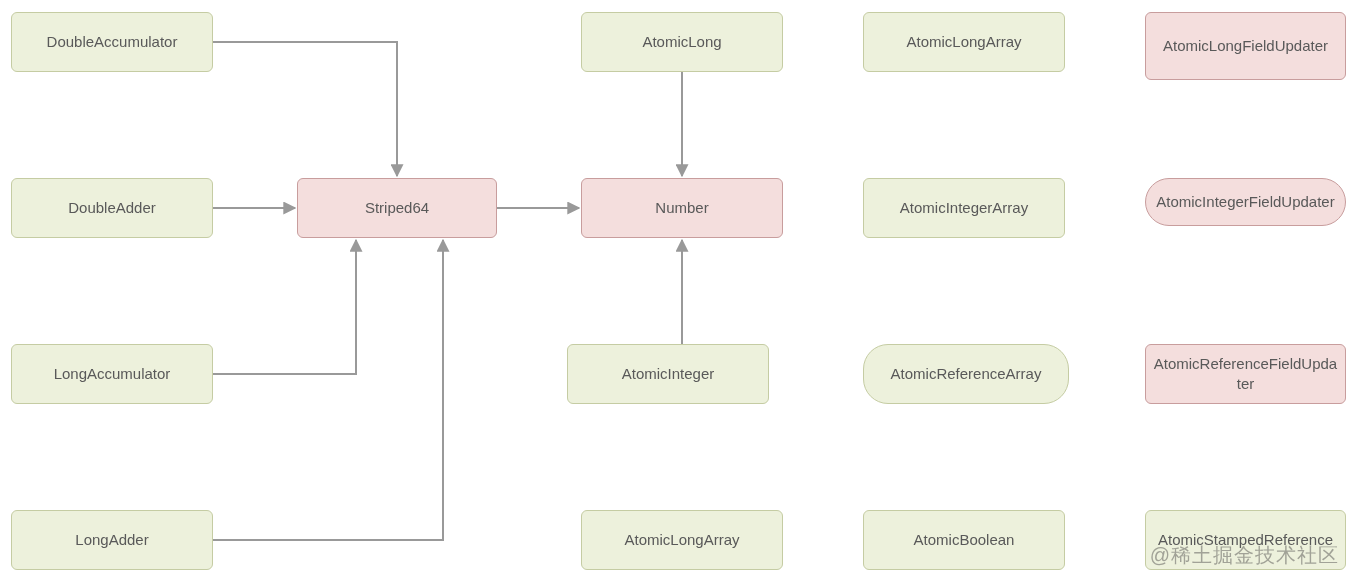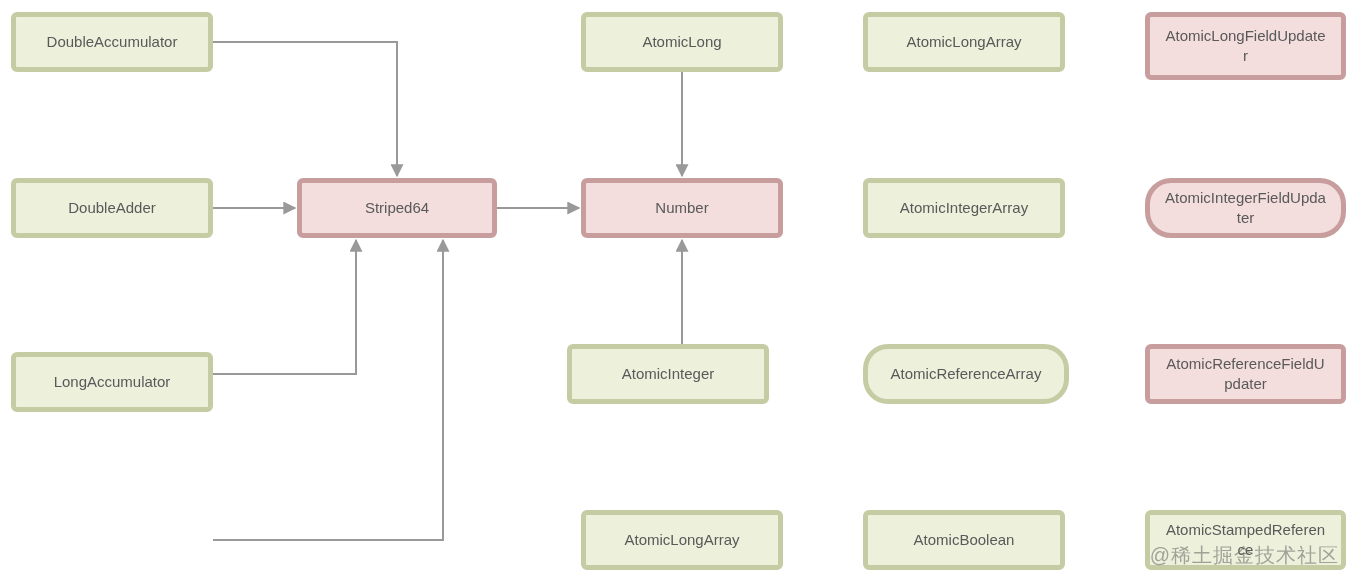--- a/index.html
+++ b/index.html
@@ -24,25 +24,25 @@
     pointer-events: none;
   }
   .node {
     position: absolute;
     box-sizing: border-box;
     display: flex;
     align-items: center;
     justify-content: center;
     text-align: center;
     border-radius: 6px;
-    border: 5px solid #1d4ed8;
+    border: 1px solid #1d4ed8;
     font-size: 15px;
     line-height: 1.35;
     color: var(--text-color, #595959);
-    padding: 2px 15px;
+    padding: 2px 6px;
     word-break: break-all;
   }
   .node.green {
     background: var(--green-fill, #edf1dc);
     border-color: var(--green-border, #c5cca3);
   }
   .node.pink {
     background: var(--pink-fill, #f4dedd);
     border-color: var(--pink-border, #c89d9d);
   }
@@ -72,30 +72,31 @@
       <polyline points="213,208 295,208" fill="none" stroke="#999999" stroke-width="2" marker-end="url(#arrowhead)"></polyline>
       <polyline points="213,374 356,374 356,240" fill="none" stroke="#999999" stroke-width="2" marker-end="url(#arrowhead)"></polyline>
       <polyline points="213,540 443,540 443,240" fill="none" stroke="#999999" stroke-width="2" marker-end="url(#arrowhead)"></polyline>
       <polyline points="497,208 579,208" fill="none" stroke="#999999" stroke-width="2" marker-end="url(#arrowhead)"></polyline>
       <polyline points="682,72 682,176" fill="none" stroke="#999999" stroke-width="2" marker-end="url(#arrowhead)"></polyline>
       <polyline points="682,344 682,240" fill="none" stroke="#999999" stroke-width="2" marker-end="url(#arrowhead)"></polyline>
     </svg>
 
   <div class="node green" style="left: 11px; top: 12px; width: 202px; height: 60px;">DoubleAccumulator</div>
   <div class="node green" style="left: 11px; top: 178px; width: 202px; height: 60px;">DoubleAdder</div>
-  <div class="node green" style="left: 11px; top: 352px; width: 202px; height: 60px;">LongAccumulator</div>
+  <div class="node green" style="left: 11px; top: 344px; width: 202px; height: 60px;">LongAccumulator</div>
+  <div class="node green" style="left: 11px; top: 510px; width: 202px; height: 60px;">LongAdder</div>
   <div class="node pink" style="left: 297px; top: 178px; width: 200px; height: 60px;">Striped64</div>
   <div class="node green" style="left: 581px; top: 12px; width: 202px; height: 60px;">AtomicLong</div>
   <div class="node pink" style="left: 581px; top: 178px; width: 202px; height: 60px;">Number</div>
   <div class="node green" style="left: 567px; top: 344px; width: 202px; height: 60px;">AtomicInteger</div>
   <div class="node green" style="left: 581px; top: 510px; width: 202px; height: 60px;">AtomicLongArray</div>
   <div class="node green" style="left: 863px; top: 12px; width: 202px; height: 60px;">AtomicLongArray</div>
   <div class="node green" style="left: 863px; top: 178px; width: 202px; height: 60px;">AtomicIntegerArray</div>
   <div class="node green" style="left: 863px; top: 344px; width: 206px; height: 60px; border-radius: 25px;">AtomicReferenceArray</div>
   <div class="node green" style="left: 863px; top: 510px; width: 202px; height: 60px;">AtomicBoolean</div>
   <div class="node pink" style="left: 1145px; top: 12px; width: 201px; height: 68px;">AtomicLongFieldUpdater</div>
-  <div class="node pink" style="left: 1145px; top: 178px; width: 201px; height: 60px; border-radius: 26px;">AtomicIntegerFieldUpdater</div>
+  <div class="node pink" style="left: 1145px; top: 178px; width: 201px; height: 48px; border-radius: 26px;">AtomicIntegerFieldUpdater</div>
   <div class="node pink" style="left: 1145px; top: 344px; width: 201px; height: 60px;">AtomicReferenceFieldUpdater</div>
   <div class="node green" style="left: 1145px; top: 510px; width: 201px; height: 60px;">AtomicStampedReference</div>
 
   <div class="watermark">@稀土掘金技术社区</div>
 
 </div>
 
 </body></html>

